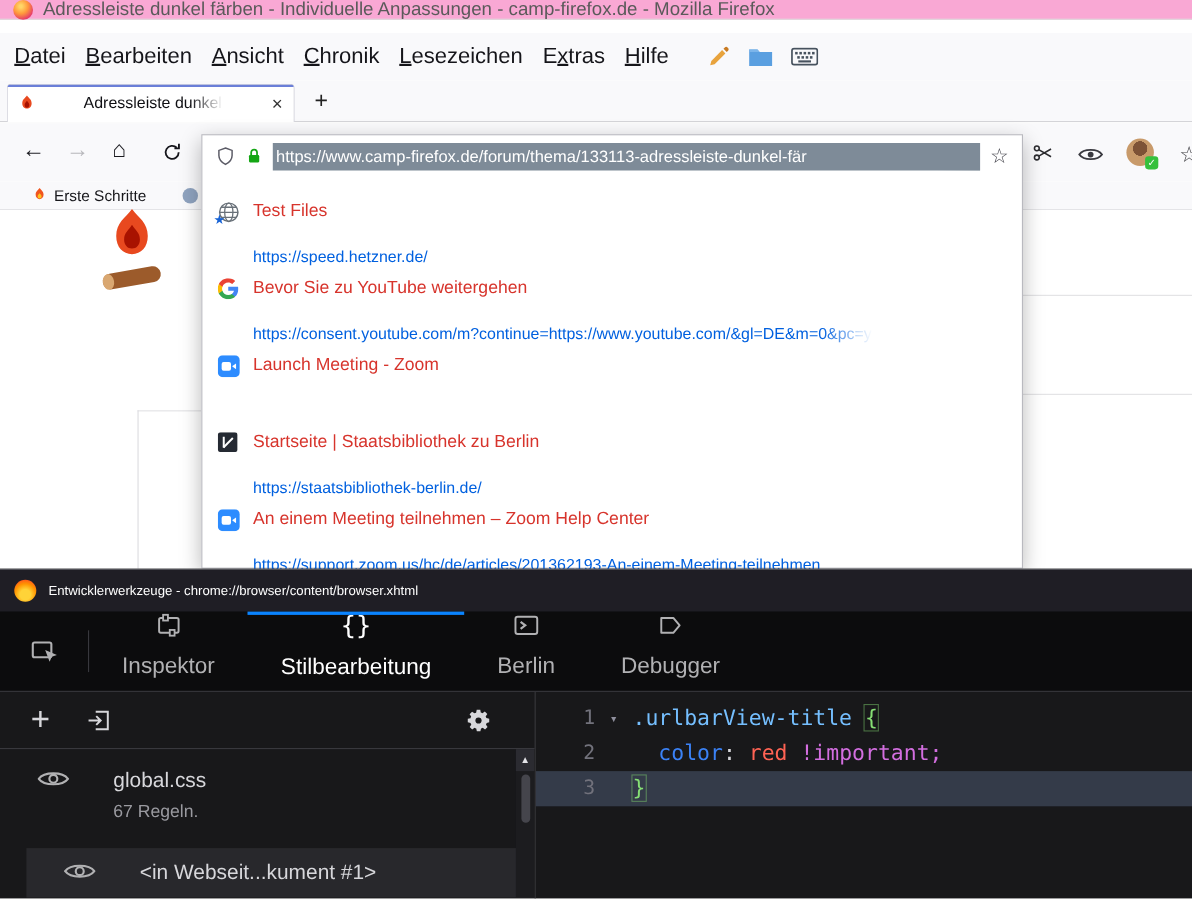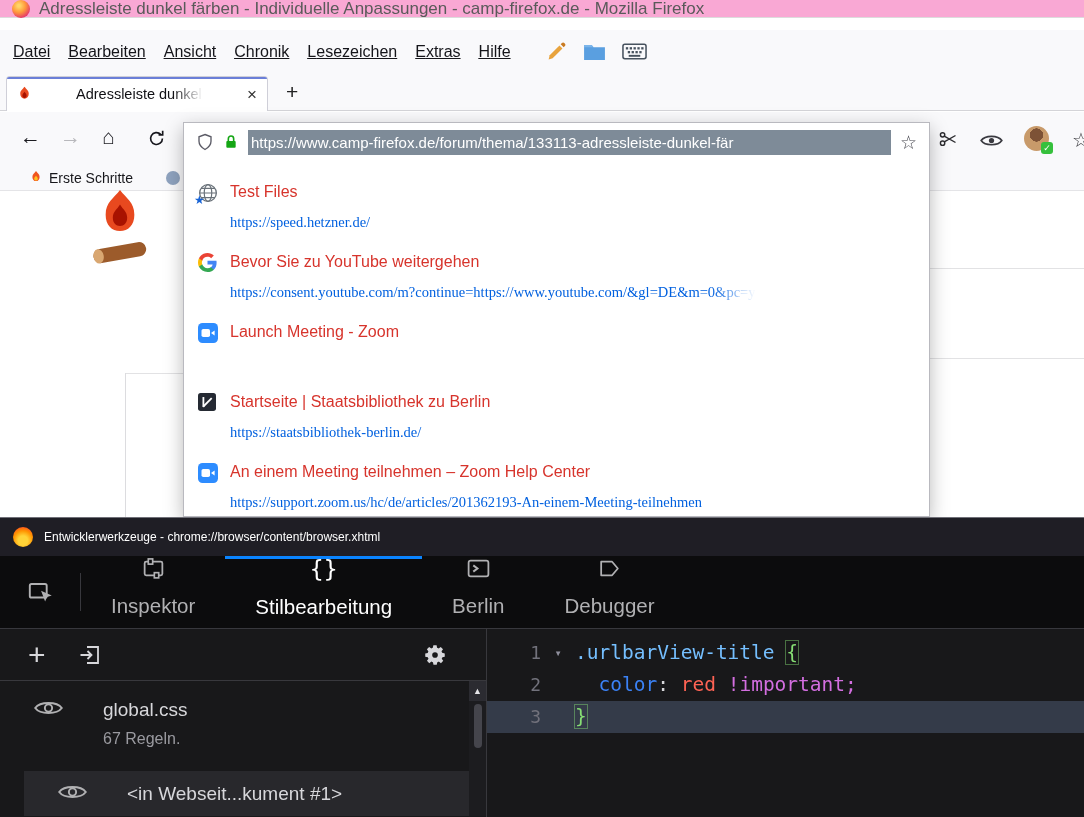--- a/index.html
+++ b/index.html
@@ -7,21 +7,21 @@
   .screen { position:relative; width:1084px; height:817px; overflow:hidden; background:#fff; }
 
   
   .titlebar { position:absolute; top:0; left:0; right:0; height:18px; background:#f9a8d4;
               border-bottom:1px solid #dcdcdc; display:flex; align-items:center; gap:9px; padding-left:12px; }
   .fx-icon { width:18px; height:18px; border-radius:50%;
              background:radial-gradient(circle at 38% 32%, #ffd567 8%, #ff9a3c 40%, #e3316e 78%, #b5007f 100%); }
   .title-text { font-size:17px; color:#5a5a5a; white-space:nowrap; }
 
   .menubar { position:absolute; top:30px; left:0; right:0; height:43px; background:#f9f9fb;
-             display:flex; align-items:center; padding-left:4px; font-size:16px; color:#15151a;text-decoration:underline; }
+             display:flex; align-items:center; padding-left:4px; font-size:20px; color:#15151a; }
   .menu-item { padding:7px 9px; cursor:default; }
   .akey { text-decoration:underline; }
   .menu-icons { display:flex; align-items:center; gap:16px; margin-left:26px; }
 
   .tabbar { position:absolute; top:73px; left:0; right:0; height:38px; background:#f9f9fb;
             border-bottom:1px solid #d4d4d8; }
   .tab { position:absolute; left:6px; top:3px; width:262px; height:35px; background:#fff;
          border:1px solid #cfcfd8; border-bottom:none; border-radius:4px 4px 0 0;
          display:flex; align-items:center; padding:0 10px;gap:36px; }
   .tab::before { content:''; position:absolute; top:0; left:0; right:0; height:2px; background:#6b7fd8;
@@ -66,22 +66,22 @@
   .url-text { flex:1; background:#7e8b98; color:#fff; font-size:15px; height:25px; line-height:25px;
               white-space:nowrap; overflow:hidden; position:relative; padding:0 3px; }
   .url-text::after { content:''; position:absolute; top:0; right:0; bottom:0; width:40px;
                      background:linear-gradient(90deg, rgba(126,139,152,0), #7e8b98); }
   .star { font-size:19px; color:#45454d; }
   .results { padding-top:10px; }
   .result { height:70px; display:flex; gap:8px; padding:10px 14px 0; }
   .r-icon { width:24px; padding-top:2px; position:relative; flex-shrink:0; }
   .r-badge { position:absolute; left:-4px; top:12px; font-size:12px; color:#1763d6; }
   .r-title { font-size:16px; color:#d7342c; line-height:21px; white-space:nowrap; }
-  .r-url { font-size:14.5px; color:#0060df; line-height:20px; margin-top:10px; white-space:nowrap;
-           position:relative; max-width:690px; overflow:hidden;font-family:Liberation Serif, serif; }
+  .r-url { font-size:14.5px; color:#0060df; line-height:20px; margin-top:22px; white-space:nowrap;
+           position:relative; max-width:690px; overflow:hidden; }
   .r-url.fade::after { content:''; position:absolute; right:0; top:0; bottom:0; width:46px;
                        background:linear-gradient(90deg, rgba(255,255,255,0), #fff); }
 
   
   .devtools { position:absolute; left:0; top:517px; width:1084px; height:300px; background:#18181a;
               border-top:1px solid #707078; z-index:10; color:#b1b1b3; }
   .dt-titlebar { height:38px; background:#1f1e25; display:flex; align-items:center; gap:11px; padding-left:13px; }
   .dt-flame { width:20px; height:20px; border-radius:50%;
               background:radial-gradient(circle at 50% 68%, #ffd338 0 28%, #ff9400 58%, #ff4f1f 85%); }
   .dt-title { color:#fff; font-size:12px; white-space:nowrap; }

